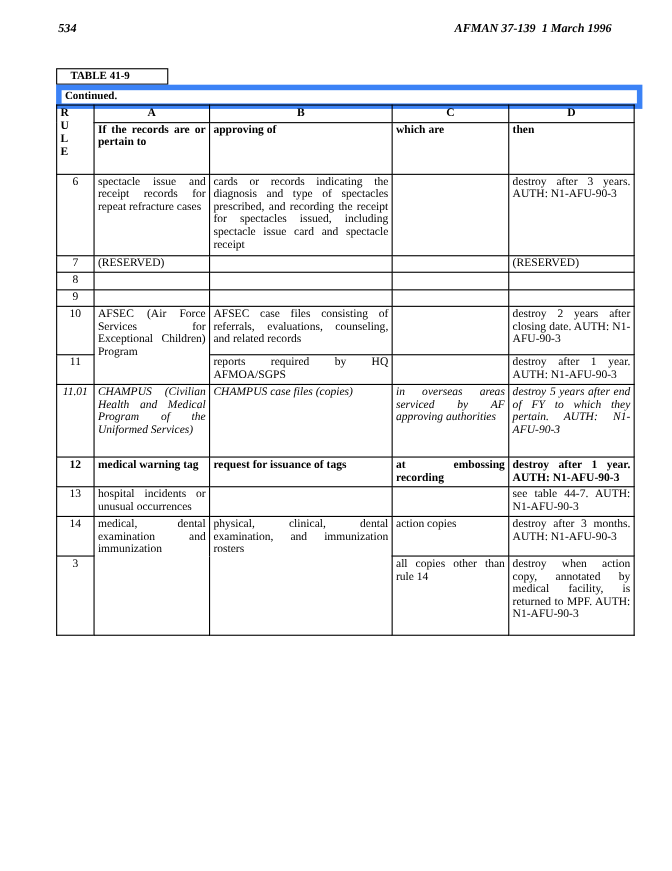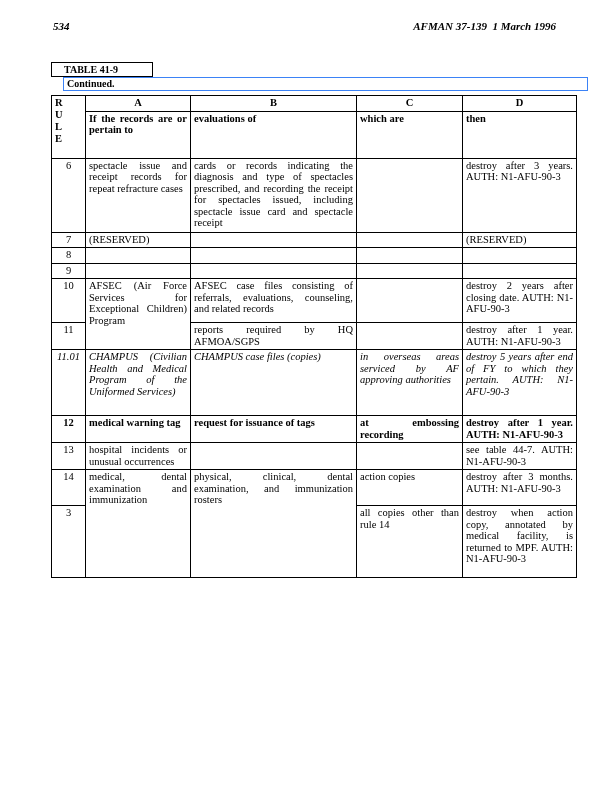--- a/index.html
+++ b/index.html
@@ -34,26 +34,25 @@
     font-weight: bold;
     line-height: 13px;
     padding-left: 12px;
   }
   .continued-box {
     position: absolute;
     left: 51px;
     top: 77px;
     width: 520px;
     height: 12px;
-    border: 1px solid #3b82f6;
+    border: 5px solid #3b82f6;
     font-size: 10px;
     font-weight: bold;
     line-height: 12px;
     padding-left: 3px;
-    margin-left: 12px;
   }
   table.records {
     position: absolute;
     left: 51px;
     top: 95px;
     width: 525px;
     border-collapse: collapse;
     table-layout: fixed;
     font-size: 10.5px;
     line-height: 11.5px;
@@ -128,21 +127,21 @@
         <div>E</div>
       </td>
       <td class="col-head">A</td>
       <td class="col-head">B</td>
       <td class="col-head">C</td>
       <td class="col-head">D</td>
     </tr>
 
     <tr class="r-sub">
       <td class="sub-head">If the records are or pertain to</td>
-      <td class="sub-head">evaluations of</td>
+      <td class="sub-head">approving of</td>
       <td class="sub-head">which are</td>
       <td class="sub-head">then</td>
     </tr>
 
     <tr class="r6">
       <td class="rule-cell">6</td>
       <td class="cell">spectacle issue and receipt records for repeat refracture cases</td>
       <td class="cell">cards or records indicating the diagnosis and type of spectacles prescribed, and recording the receipt for spectacles issued, including spectacle issue card and spectacle receipt</td>
       <td class="cell"></td>
       <td class="cell">destroy after 3 years. AUTH: N1-AFU-90-3</td>

